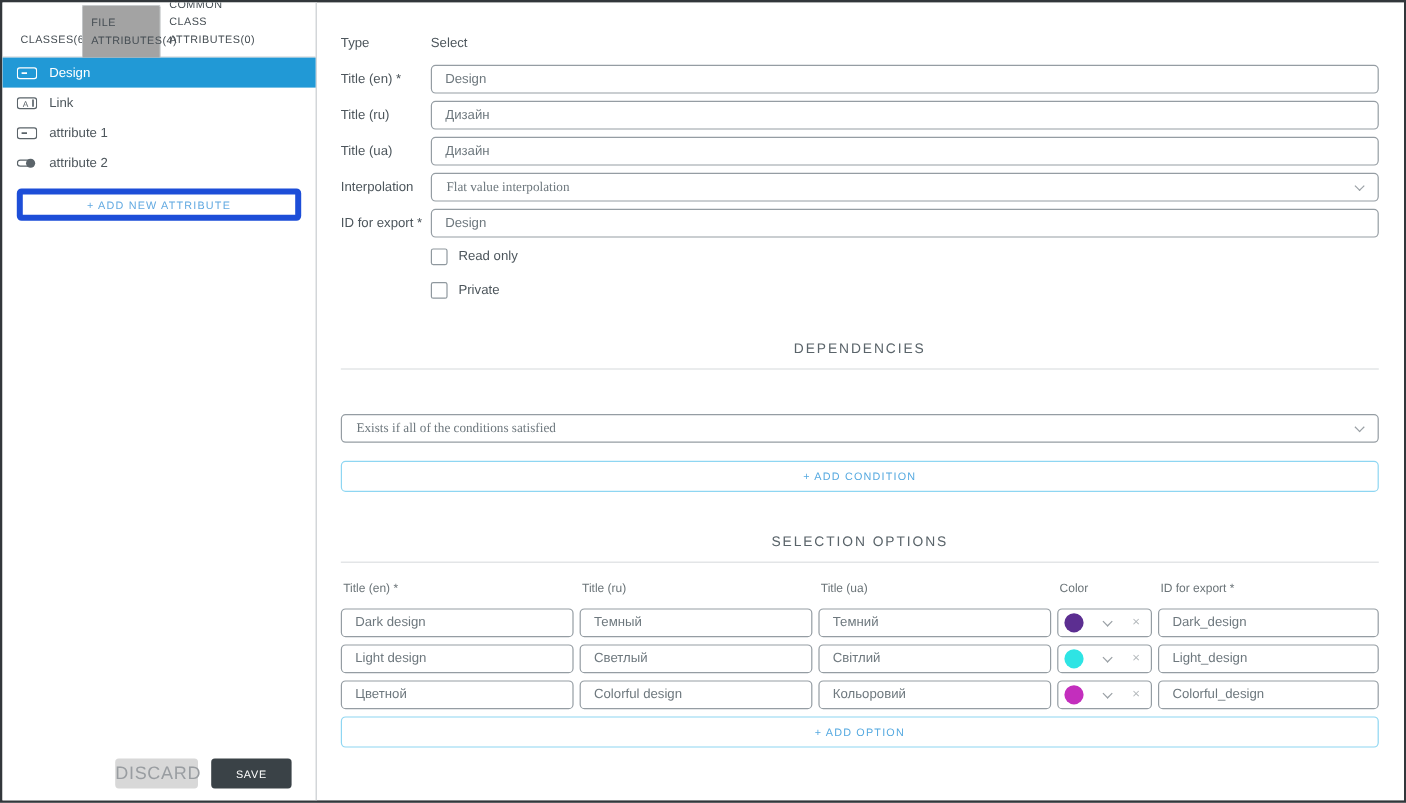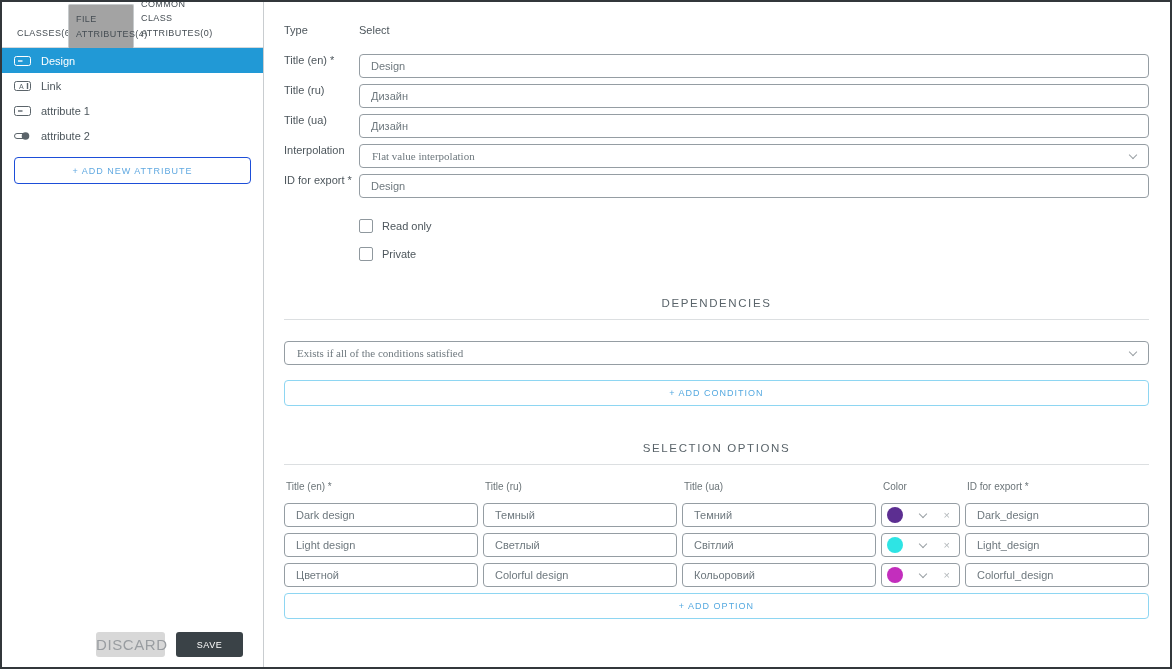--- a/index.html
+++ b/index.html
@@ -15,42 +15,42 @@
   .tabbar { display: flex; align-items: flex-end; padding-left: 8px; height: 46px; border-bottom: 1px solid #d5d8da; }
   .tab { font-size: 9px; letter-spacing: .4px; color: #454d53; padding: 5px 7px 7px 7px; line-height: 1.6; cursor: default; }
   .tab.t-classes { width: 58px; }
   .tab.t-file { width: 66px; background: #a3a3a3; border: 1px solid #c6cacc; border-bottom: none; border-radius: 2px 2px 0 0; margin-bottom: -1px; position: relative; z-index: 2; padding-top: 7px; }
   .tab.t-common { width: 92px; }
   .attr-list { display: flex; flex-direction: column; }
   .attr-item { height: 25px; display: flex; align-items: center; gap: 10px; padding-left: 12px; font-size: 11px; color: #4d565c; cursor: pointer; }
   .attr-item .ic { display: flex; align-items: center; color: #5b646a; }
   .attr-item.selected { background: #2199d6; color: #fff; }
   .attr-item.selected .ic { color: #fff; }
-  .add-attr-btn { margin: 9px 12px 0 12px; height: 27px; background: #fff; border: 1px solid #1d4ed8; border-radius: 4px; color: #61a9e1; font-size: 9px; letter-spacing: 1px; display: flex; align-items: center; justify-content: center; cursor: pointer; font-family: inherit; }
+  .add-attr-btn { margin: 9px 12px 0 12px; height: 27px; background: #fff; border: 5px solid #1d4ed8; border-radius: 4px; color: #61a9e1; font-size: 9px; letter-spacing: 1px; display: flex; align-items: center; justify-content: center; cursor: pointer; font-family: inherit; }
   .sidebar-spacer { flex: 1; }
   .sidebar-footer { display: flex; justify-content: flex-end; gap: 11px; padding: 0 20px 10px 20px; }
   .btn-discard { width: 69px; height: 25px; background: #d8d8d8; border: none; border-radius: 3px; color: #999da1; font-size: 15px; letter-spacing: .6px; cursor: pointer; font-family: inherit; }
   .btn-save { width: 67px; height: 25px; background: #3a4247; border: none; border-radius: 3px; color: #fff; font-size: 9px; letter-spacing: .6px; cursor: pointer; font-family: inherit; }
   
   .main { flex: 1; padding: 22px 21px 0 20px; overflow: hidden; }
-  .form-row { display: flex; margin-bottom: 6px; }
+  .form-row { display: flex; align-items: center; margin-bottom: 6px; }
   .form-label { width: 75px; flex-shrink: 0; font-size: 11px; color: #4d565c; }
   .static-value { font-size: 11px; color: #4d565c; }
   .type-row { height: 24px; margin-bottom: 6px; }
   .tb, .sel { flex: 1; height: 24px; border: 1px solid #959da3; border-radius: 4px; font-size: 11px; color: #6e787e; background: #fff; }
   input.tb { padding: 0 11px; outline: none; font-family: inherit; }
   .sel { display: flex; align-items: center; justify-content: space-between; padding: 0 12px; cursor: pointer; font-family: Liberation Serif, serif; }
   .chev { width: 6px; height: 6px; border-right: 1.4px solid #9aa0a5; border-bottom: 1.4px solid #9aa0a5; transform: rotate(45deg); margin-top: -3px; flex-shrink: 0; }
-  .chk-row { margin-left: 75px; display: flex; align-items: center; gap: 9px; margin-top: 21px; height: 14px; }
+  .chk-row { margin-left: 75px; display: flex; align-items: center; gap: 9px; margin-top: 9px; height: 14px; }
   .chk-row + .chk-row { margin-top: 14px; }
   .checkbox { width: 14px; height: 14px; border: 1px solid #8f989e; border-radius: 2px; background: #fff; cursor: pointer; }
   .chk-label { font-size: 11px; color: #4d565c; }
   .section-heading { text-align: center; font-size: 11.5px; letter-spacing: 1.6px; color: #5a646a; margin-top: 36px; }
   .hr { border: none; border-top: 1px solid #dcdfe1; margin-top: 10px; }
-  .dep-select { margin-top: 21px; display: flex; }
+  .dep-select { margin-top: 37px; display: flex; }
   .add-wide-btn { margin-top: 15px; width: 100%; height: 26px; background: #fff; border: 1.5px solid #8ed6f2; border-radius: 4px; color: #55a9e0; font-size: 9px; letter-spacing: 1px; display: flex; align-items: center; justify-content: center; cursor: pointer; font-family: inherit; }
   .opt-grid { margin-top: 16px; display: grid; grid-template-columns: 194px 194px 194px 79px 1fr; column-gap: 5px; row-gap: 6px; }
   .opt-head { font-size: 10px; color: #6b7478; padding-left: 2px; padding-bottom: 5px; }
   .opt-grid input.tb { width: 100%; flex: none; }
   .color-cell { height: 24px; border: 1px solid #959da3; border-radius: 4px; display: flex; align-items: center; justify-content: space-between; padding: 0 9px 0 5px; cursor: pointer; background: #fff; }
   .swatch { width: 16px; height: 16px; border-radius: 50%; }
   .xmark { font-size: 11px; color: #b3b8bb; line-height: 1; cursor: pointer; }
   .opt-add { grid-column: 1 / -1; margin-top: 0; }
 </style>
 </head>

